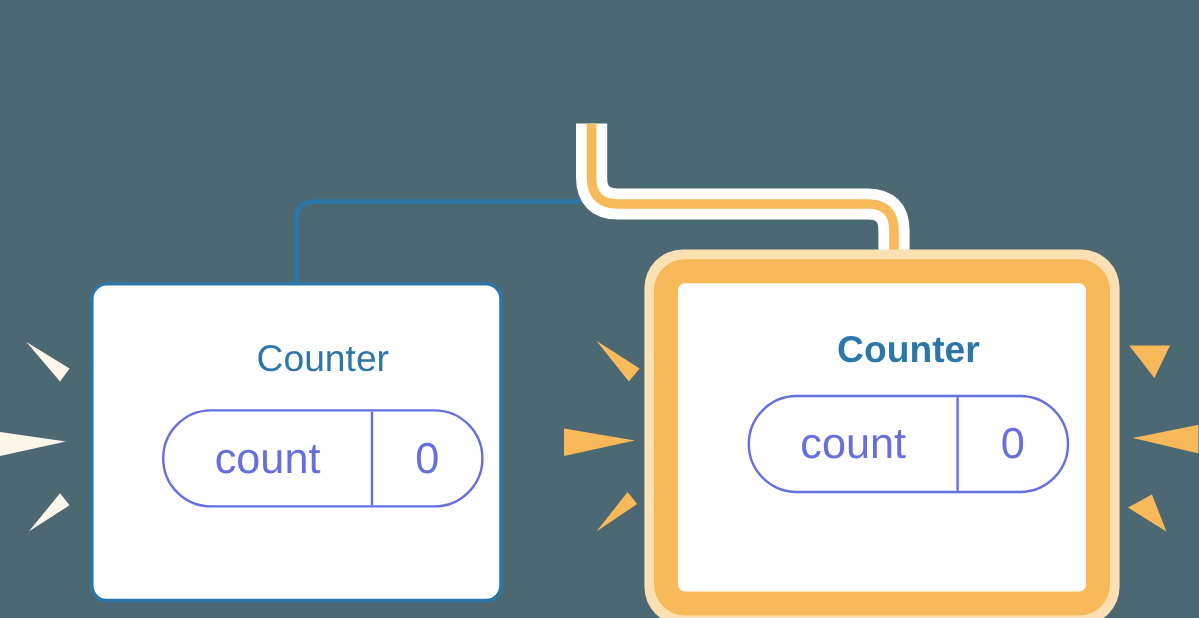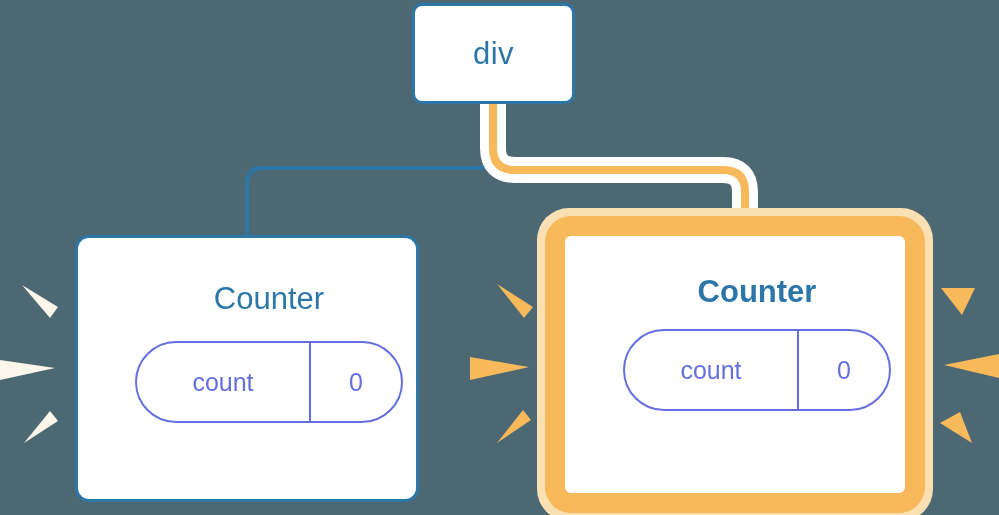--- a/index.html
+++ b/index.html
@@ -102,21 +102,21 @@
     display: flex;
     align-items: stretch;
     background: #ffffff;
     box-sizing: border-box;
   }
   .pill-key, .pill-val {
     display: flex;
     align-items: center;
     justify-content: center;
     color: #6670dd;
-    font-size: 25px;
+    font-size: 36px;
     line-height: 1;
     text-align: center;
   }
   .pill-key { width: 172px; }
   .pill-val {
     width: 90px;
     border-left: 2px solid #6670dd;
   }
   .node-right .pill { margin-top: 22px; }
 
@@ -148,23 +148,20 @@
 
     <polygon points="497,284 533,307 524,318" fill="#f8b95a"></polygon>
     <polygon points="470,357 529,367 470,380" fill="#f8b95a"></polygon>
     <polygon points="497,443 531,420 523,410" fill="#f8b95a"></polygon>
 
     <polygon points="941,288 975,288 962,315" fill="#f8b95a"></polygon>
     <polygon points="944,365 999,354 999,378" fill="#f8b95a"></polygon>
     <polygon points="940,423 972,443 960,412" fill="#f8b95a"></polygon>
   </svg>
 
-  <div class="node node-root">
-    <div class="node-title">div</div>
-  </div>
 
   <div class="node node-child node-left">
     <div class="node-title">Counter</div>
     <div class="pill">
       <div class="pill-key">count</div>
       <div class="pill-val">0</div>
     </div>
   </div>
 
   <div class="node-right-glow"></div>

